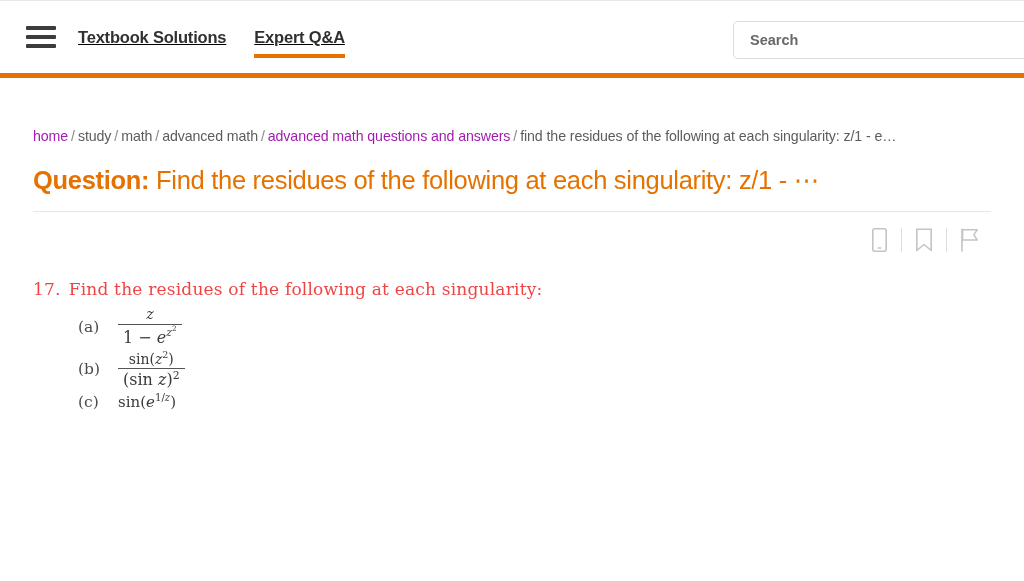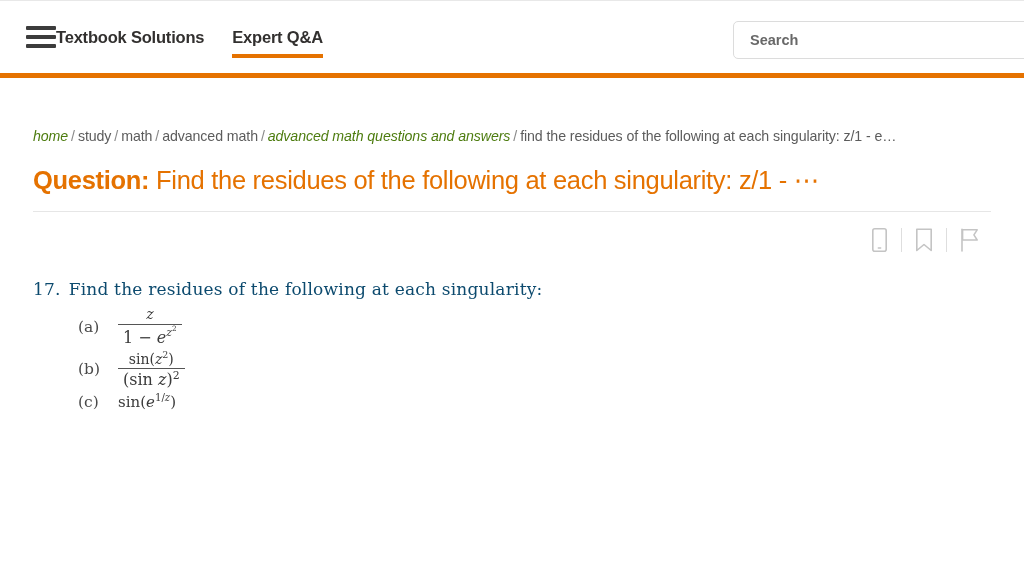--- a/index.html
+++ b/index.html
@@ -76,21 +76,23 @@
     font-weight: 400;
     font-size: 30px;
     color: #f5862a;
     letter-spacing: -0.6px;
     margin-left: 2px;
   }
 
   .nav {
     display: flex;
     align-items: center;
+    margin-left: 22px;
     height: 100%;
+    text-decoration: underline;
   }
   .nav-item {
     position: relative;
     font-size: 16.5px;
     font-weight: bold;
     color: #32302f;
     padding: 0 0 0 0;
     margin-right: 28px;
     cursor: pointer;
     white-space: nowrap;
@@ -139,23 +141,22 @@
 
   .breadcrumb {
     margin-top: 50px;
     font-size: 14.2px;
     color: #5c5c5c;
     white-space: nowrap;
     overflow: hidden;
     letter-spacing: -0.1px;
   }
   .crumb-link {
-    color: #4d7c0f;
-    cursor: pointer;
-    font-style: italic;
+    color: #a21caf;
+    cursor: pointer;
   }
   .crumb-plain {
     color: #5c5c5c;
   }
   .crumb-sep {
     color: #8a8a8a;
     margin: 0 3px;
   }
   .crumb-current {
     color: #5c5c5c;
@@ -205,21 +206,21 @@
 
   
   .math-body {
     position: relative;
     margin-top: 22px;
     font-family: "DejaVu Serif", "Liberation Serif", serif;
     color: #3a3a3a;
   }
   .math-head {
     font-size: 17px;
-    color: #0c4a6e;
+    color: #ef4444;
     letter-spacing: 0.2px;
   }
   .math-head .num {
     margin-right: 8px;
   }
 
   .math-list {
     margin-top: 8px;
     padding-left: 45px;
   }

